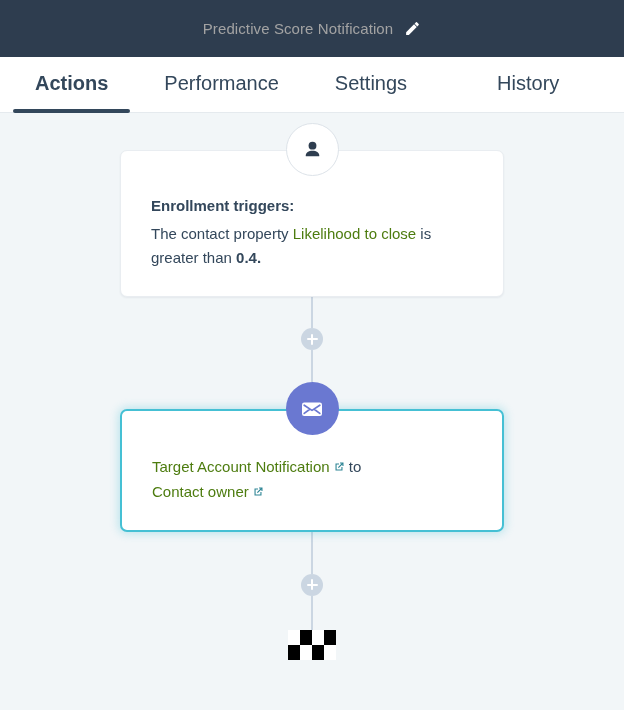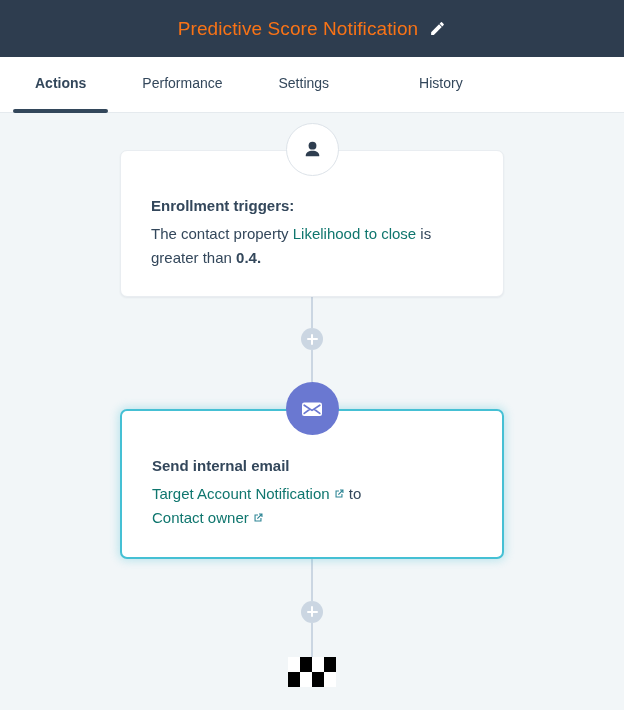--- a/index.html
+++ b/index.html
@@ -17,22 +17,22 @@
   
   .app-header {
     height: 57px;
     background: #2E3D4F;
     display: flex;
     align-items: center;
     justify-content: center;
     gap: 11px;
   }
   .app-title {
-    color: #f97316;
-    font-size: 19px;
+    color: #a3a3a3;
+    font-size: 15px;
     font-weight: 400;
     letter-spacing: .1px;
     line-height: 1;
   }
   .edit-pencil {
     width: 17px;
     height: 17px;
     display: block;
     cursor: pointer;
   }
@@ -48,21 +48,21 @@
     position: relative;
   }
   .tab {
     position: relative;
     height: 56px;
     display: flex;
     align-items: center;
     justify-content: center;
     padding: 0 0 4px 0;
     margin-right: 56px;
-    font-size: 14px;
+    font-size: 20px;
     color: #33475B;
     cursor: pointer;
     white-space: nowrap;
   }
   .tab:last-child { margin-right: 0; margin-left: 34px; }
   .tab.is-active { font-weight: 700; }
   .tab.is-active::after {
     content: "";
     position: absolute;
     left: -22px;
@@ -174,21 +174,21 @@
     line-height: 1.45;
     margin: 0 0 5px 0;
   }
   .card-body {
     font-size: 15px;
     color: #33475B;
     line-height: 1.62;
     margin: 0;
   }
   .link {
-    color: #0f766e;
+    color: #4d7c0f;
     text-decoration: none;
     cursor: pointer;
     white-space: nowrap;
   }
   .card-body .bold { font-weight: 700; }
 
   .ext-icon {
     width: 12px;
     height: 12px;
     display: inline-block;
@@ -264,21 +264,20 @@
     <div class="connector seg-b"></div>
 
     <div class="node-block">
       <div class="node-badge badge-email">
         <svg viewBox="0 0 28 28" width="28" height="28" aria-hidden="true">
           <rect x="4" y="7.5" width="20" height="13.5" rx="2.2" fill="#FFFFFF"></rect>
           <path d="M6.2 10.2 14 15.4l7.8-5.2M6.2 18.4l5.6-4.1M21.8 18.4l-5.6-4.1" stroke="#6A78D1" stroke-width="1.7" fill="none" stroke-linecap="round" stroke-linejoin="round"></path>
         </svg>
       </div>
       <div class="node-card card-selected">
-        <div class="card-title">Send internal email</div>
         <div class="card-body">
           <a class="link"><span>Target Account Notification</span><svg class="ext-icon" viewBox="0 0 24 24" aria-hidden="true">
                 <path d="M5 5h7v2.2H7.2v9.6h9.6V12H19v7H5V5z" fill="#2E8595"></path>
                 <path d="M14 3h7v7h-2.2V6.8l-7.3 7.3-1.6-1.6 7.3-7.3H14V3z" fill="#2E8595"></path>
               </svg></a><span> to </span><a class="link"><span>Contact owner</span><svg class="ext-icon" viewBox="0 0 24 24" aria-hidden="true">
                 <path d="M5 5h7v2.2H7.2v9.6h9.6V12H19v7H5V5z" fill="#2E8595"></path>
                 <path d="M14 3h7v7h-2.2V6.8l-7.3 7.3-1.6-1.6 7.3-7.3H14V3z" fill="#2E8595"></path>
               </svg></a>
         </div>
       </div>

